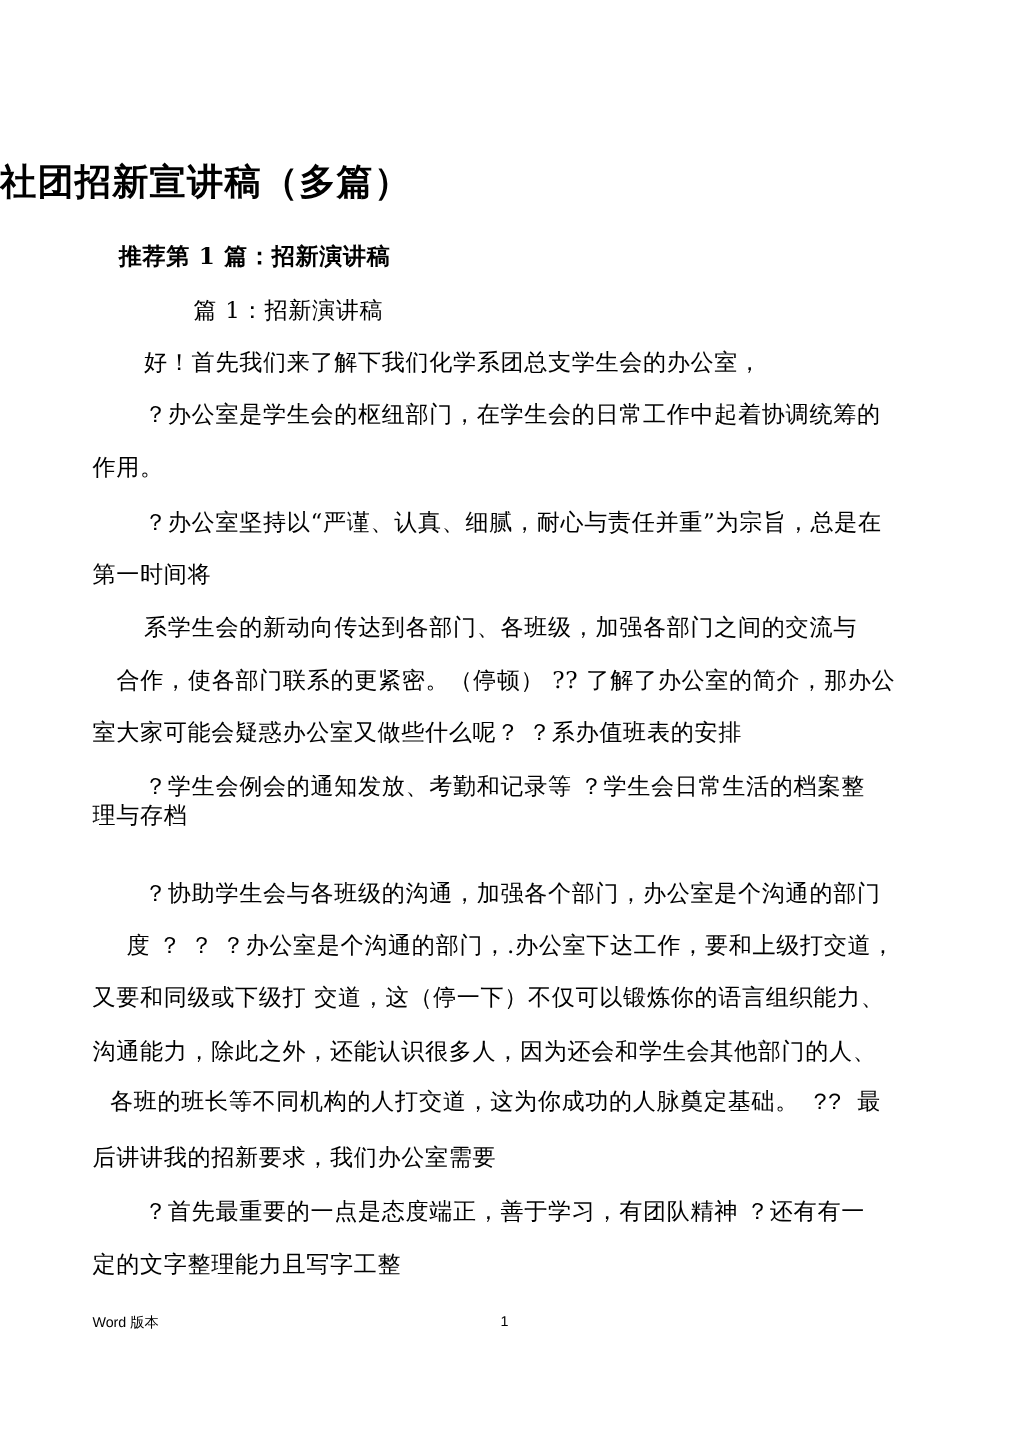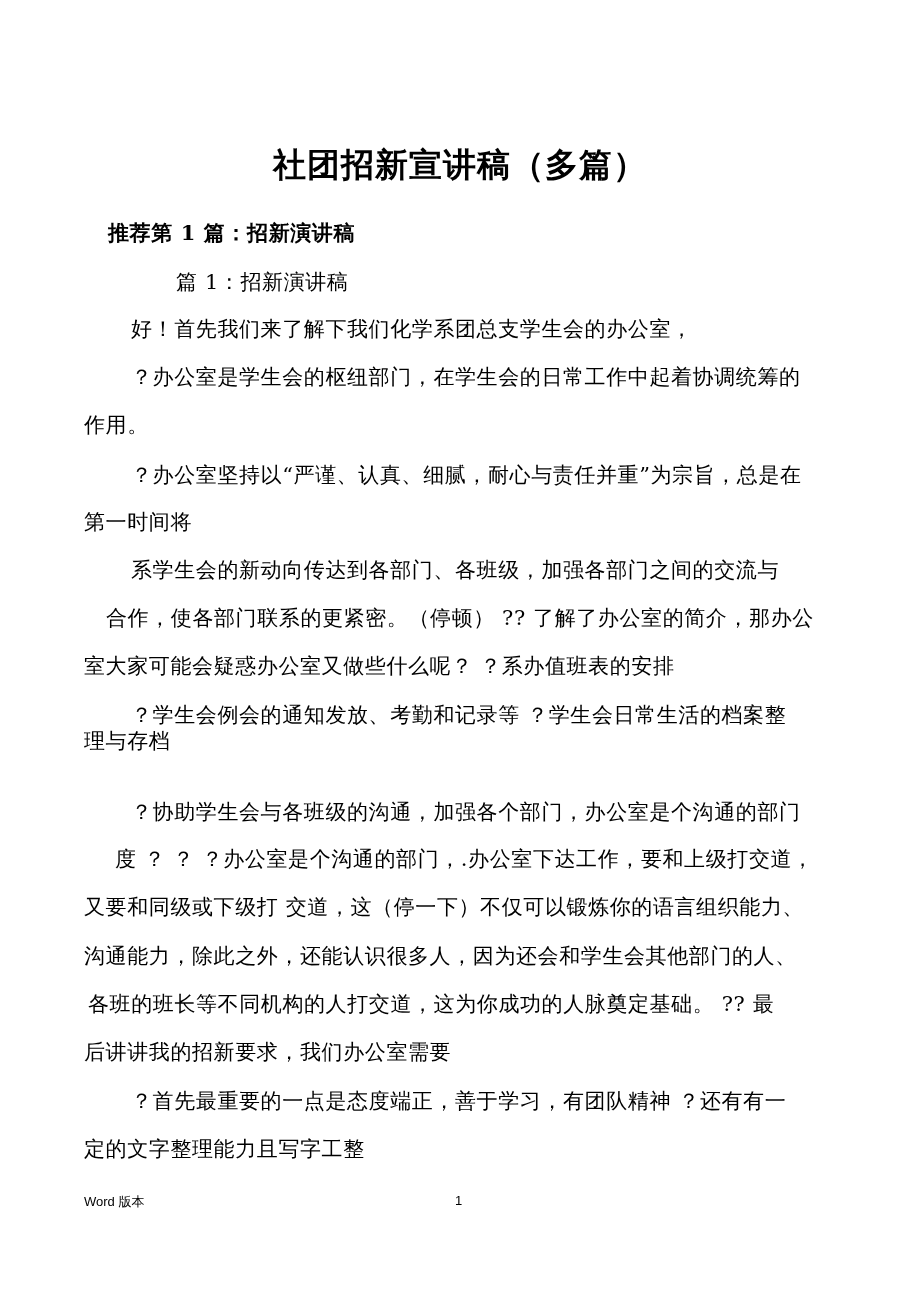--- a/index.html
+++ b/index.html
@@ -20,21 +20,21 @@
       left: 0; top: 0;
       width: 920px;
       height: 1302px;
       background: #ffffff;
     }
     .title {
       position: absolute;
       left: 0;
       top: 143px;
       width: 920px;
-      text-align: center;
+      text-align: left;
       font-size: 33px;
       font-weight: bold;
       letter-spacing: 1px;
       font-family: "DejaVu Sans", "Liberation Sans", sans-serif;
     }
     .line {
       position: absolute;
       left: 84px;
       font-size: 21px;
       line-height: 28px;
@@ -72,21 +72,21 @@
     <div class="line" style="left: 84px; top: 508px;">第一时间将</div>
     <div class="line" style="left: 131px; top: 556px;">系学生会的新动向传达到各部门、各班级，加强各部门之间的交流与</div>
     <div class="line" style="left: 84px; top: 604px; margin-left: 22px;">合作，使各部门联系的更紧密。（停顿）  ?? 了解了办公室的简介，那办公</div>
     <div class="line" style="left: 84px; top: 652px;">室大家可能会疑惑办公室又做些什么呢？  ？系办值班表的安排</div>
     <div class="line" style="left: 131px; top: 701px;">？学生会例会的通知发放、考勤和记录等 ？学生会日常生活的档案整</div>
     <div class="line" style="left: 84px; top: 727px;">理与存档</div>
     <div class="line" style="left: 131px; top: 798px;">？协助学生会与各班级的沟通，加强各个部门，办公室是个沟通的部门</div>
     <div class="line" style="left: 84px; top: 845px; margin-left: 31px;">度 ？ ？ ？办公室是个沟通的部门，.办公室下达工作，要和上级打交道，</div>
     <div class="line" style="left: 84px; top: 893px;">又要和同级或下级打  交道，这（停一下）不仅可以锻炼你的语言组织能力、</div>
     <div class="line" style="left: 84px; top: 942px;">沟通能力，除此之外，还能认识很多人，因为还会和学生会其他部门的人、</div>
-    <div class="line" style="left: 88px; top: 990px;">各班的班长等不同机构的人打交道，这为你成功的人脉奠定基础。 ?? 最</div>
+    <div class="line" style="left: 100px; top: 990px; font-family: Liberation Mono, monospace;">各班的班长等不同机构的人打交道，这为你成功的人脉奠定基础。 ?? 最</div>
     <div class="line" style="left: 84px; top: 1038px;">后讲讲我的招新要求，我们办公室需要</div>
     <div class="line" style="left: 131px; top: 1087px;">？首先最重要的一点是态度端正，善于学习，有团队精神 ？还有有一</div>
     <div class="line" style="left: 84px; top: 1135px;">定的文字整理能力且写字工整</div>
   </div>
 
   <div class="footer-left">Word 版本</div>
   <div class="footer-page">1</div>
 </div>
 
 </body></html>

